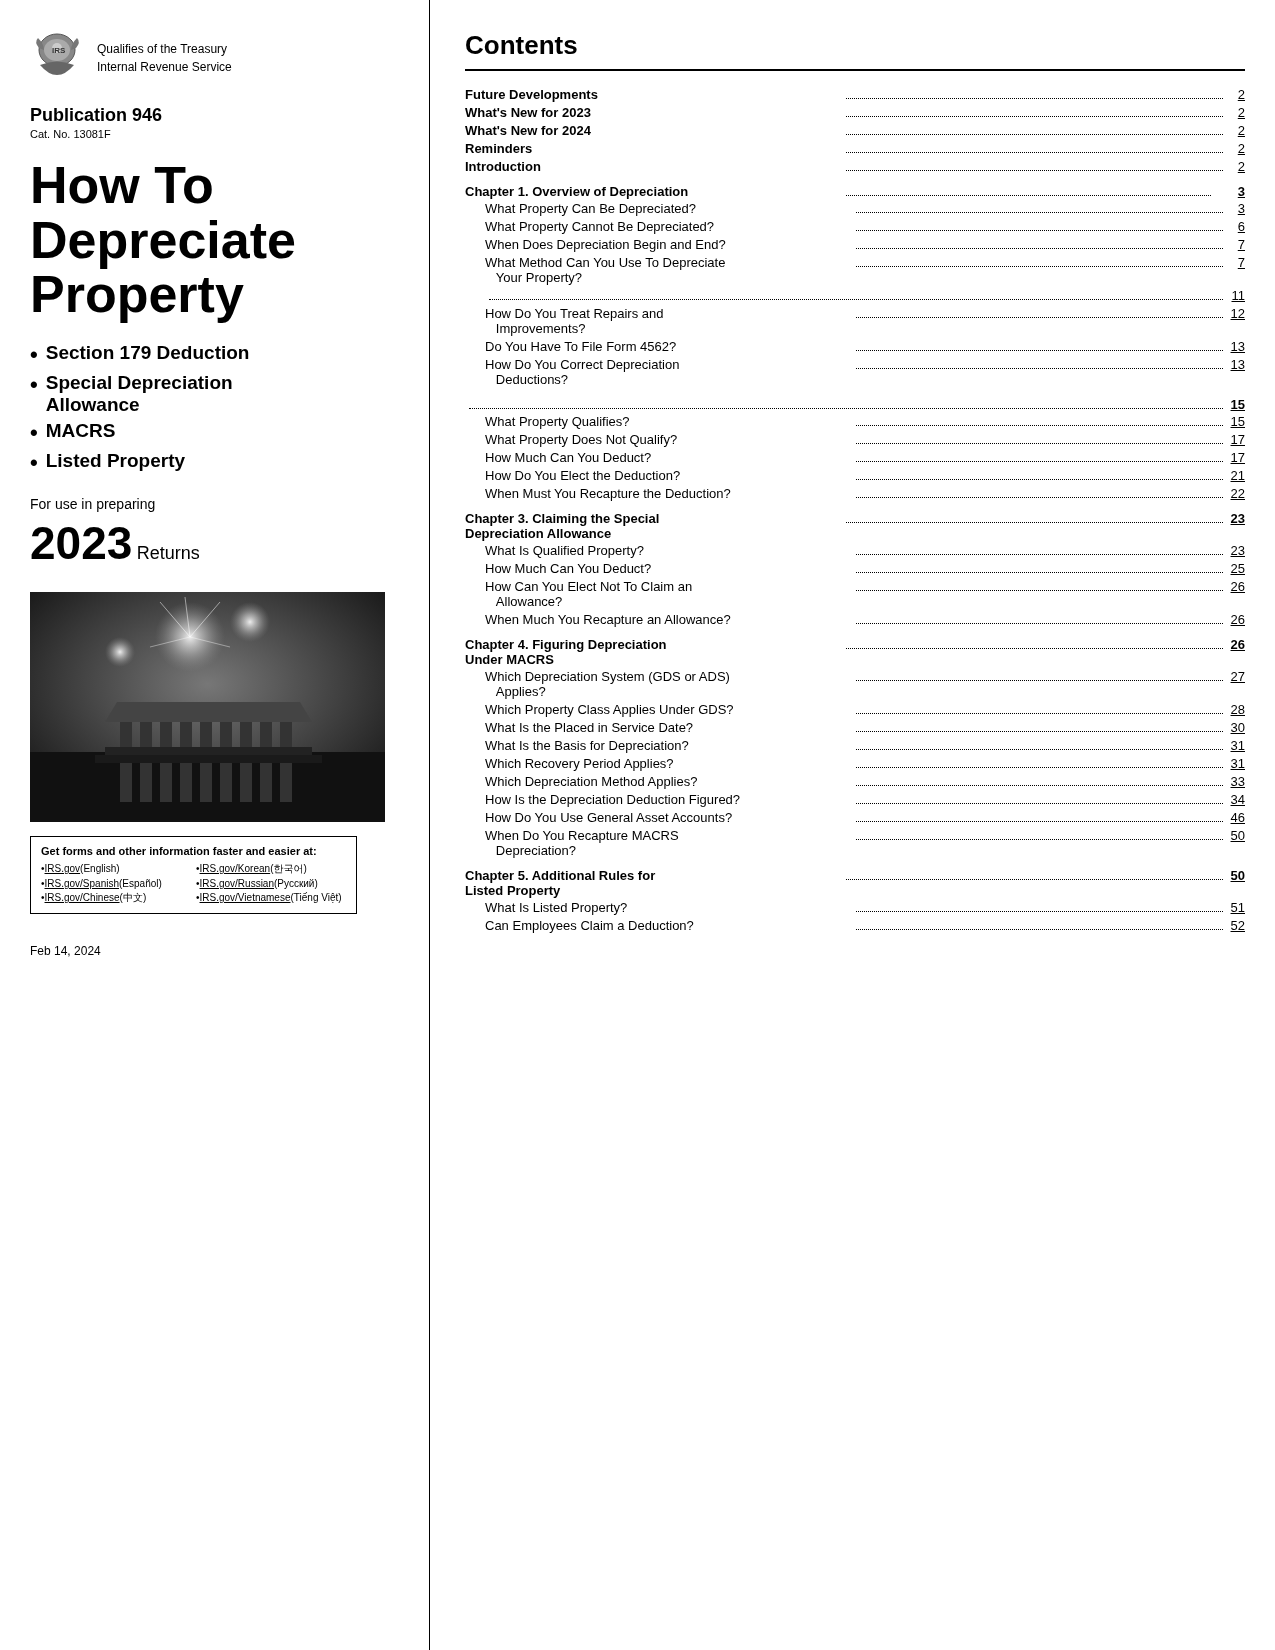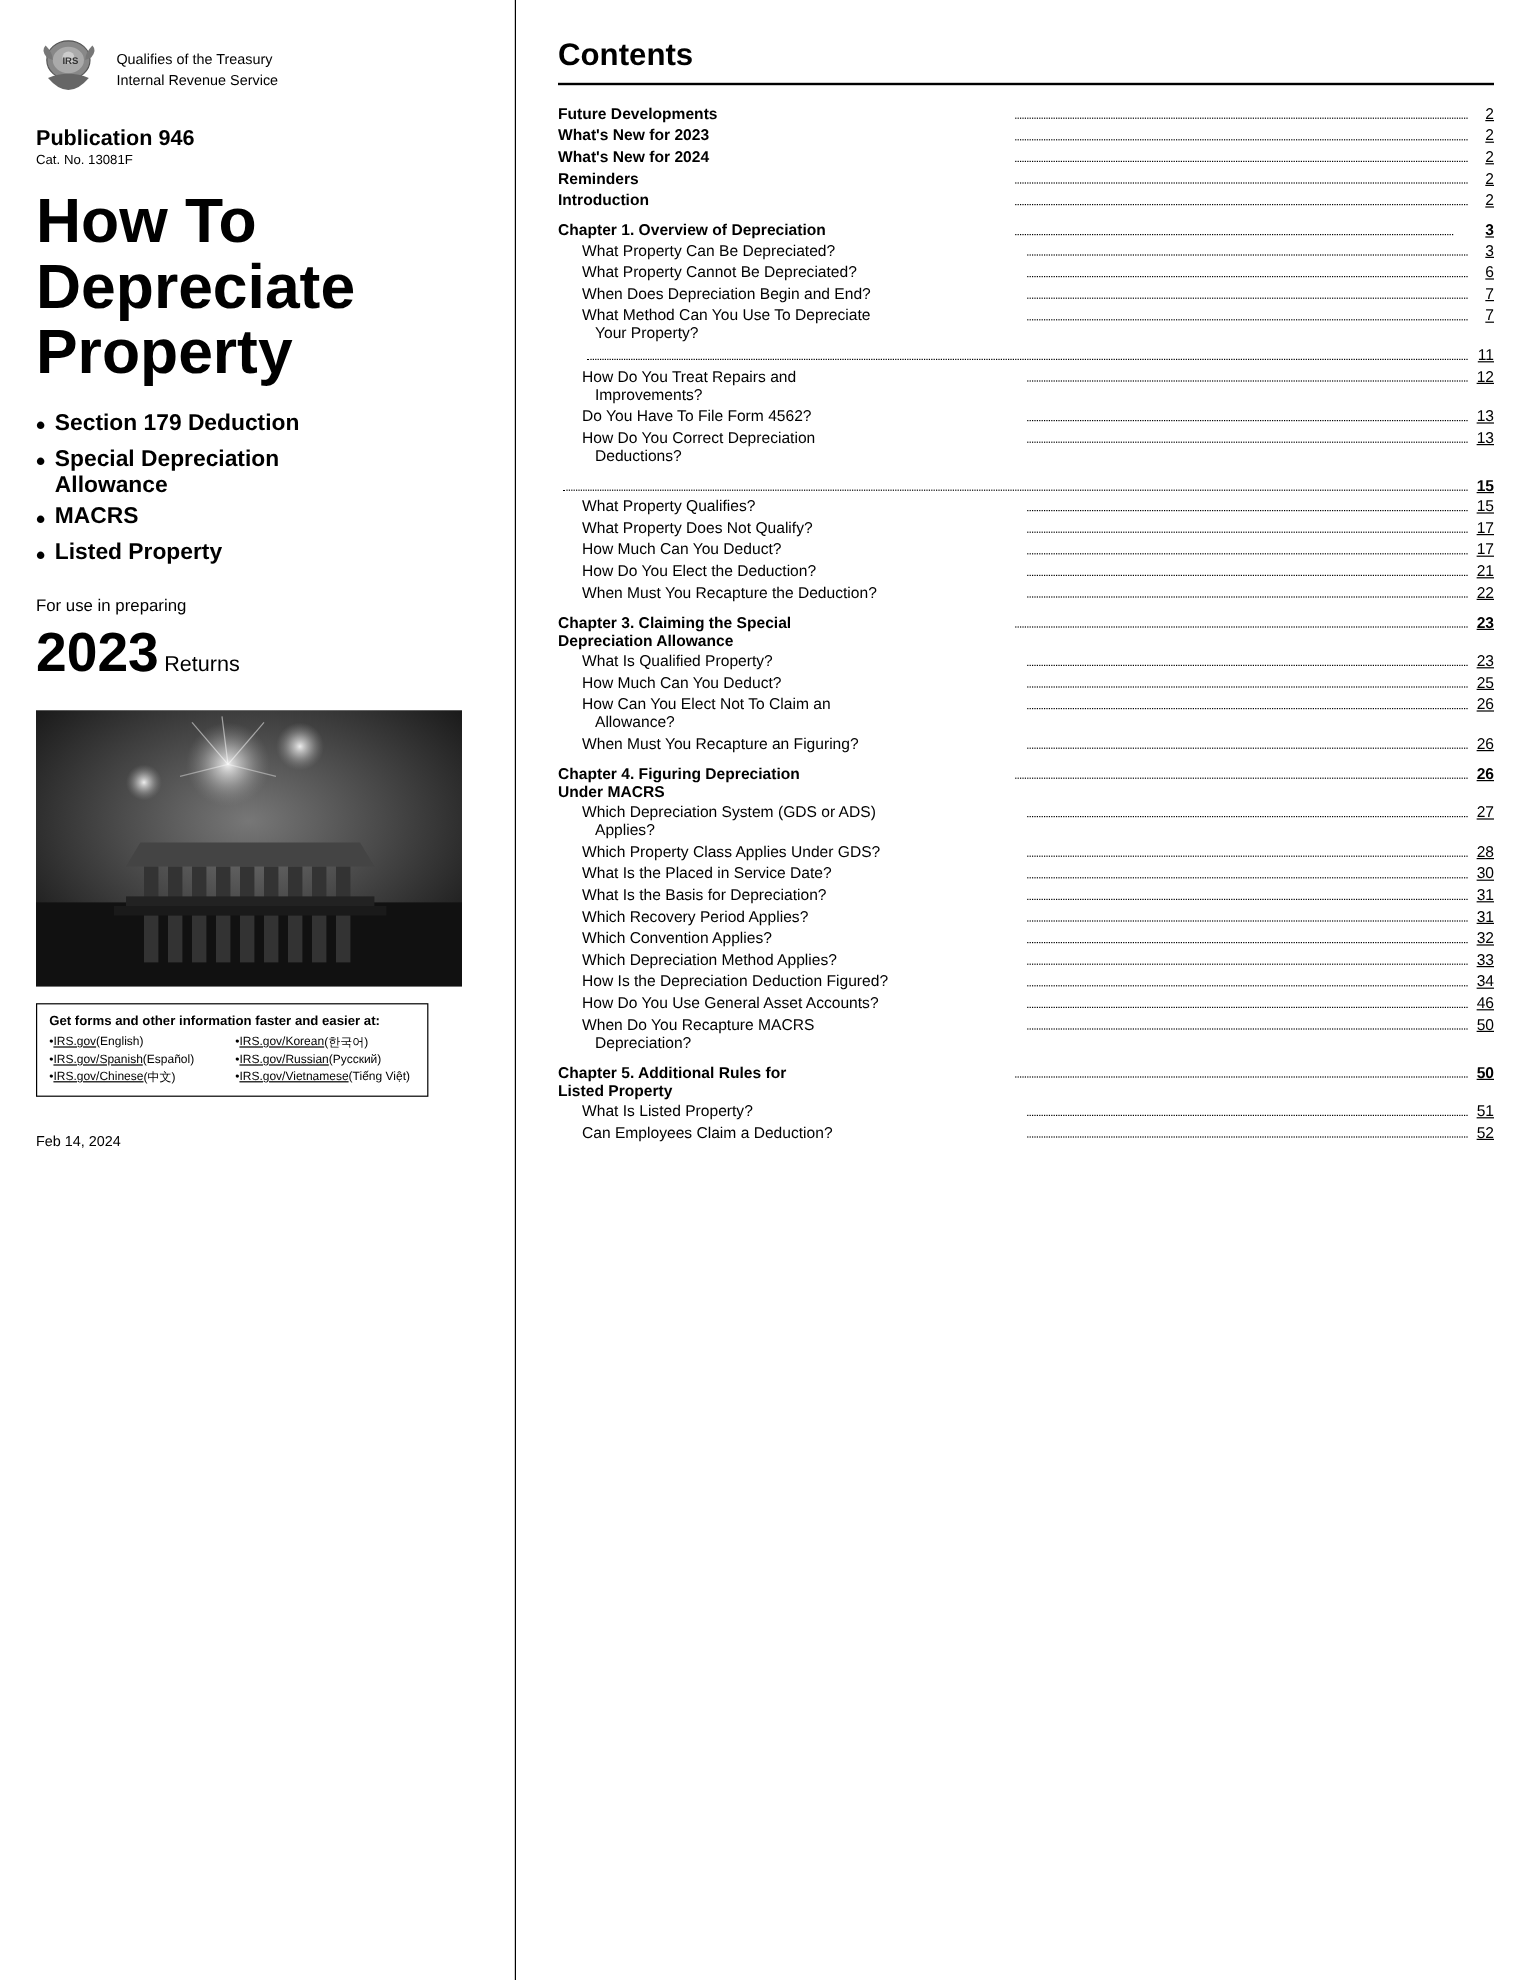--- a/index.html
+++ b/index.html
@@ -472,21 +472,21 @@
       <span class="toc-text">How Much Can You Deduct?</span>
       <span class="toc-dots"></span>
       <span class="toc-page">25</span>
     </div>
     <div class="toc-entry toc-indent1">
       <span class="toc-text">How Can You Elect Not To Claim an<br>&nbsp;&nbsp;&nbsp;Allowance?</span>
       <span class="toc-dots"></span>
       <span class="toc-page">26</span>
     </div>
     <div class="toc-entry toc-indent1">
-      <span class="toc-text">When Must You Recapture an Figuring?</span>
+      <span class="toc-text">When Much You Recapture an Allowance?</span>
       <span class="toc-dots"></span>
       <span class="toc-page">26</span>
     </div>
 
     <div class="toc-entry toc-chapter" style="margin-top:10px;">
       <span class="toc-text toc-bold">Chapter 4. Figuring Depreciation<br><span style="font-weight:bold;">Under MACRS</span></span>
       <span class="toc-dots"></span>
       <span class="toc-page">26</span>
     </div>
     <div class="toc-entry toc-indent1">
@@ -508,25 +508,20 @@
       <span class="toc-text">What Is the Basis for Depreciation?</span>
       <span class="toc-dots"></span>
       <span class="toc-page">31</span>
     </div>
     <div class="toc-entry toc-indent1">
       <span class="toc-text">Which Recovery Period Applies?</span>
       <span class="toc-dots"></span>
       <span class="toc-page">31</span>
     </div>
     <div class="toc-entry toc-indent1">
-      <span class="toc-text">Which Convention Applies?</span>
-      <span class="toc-dots"></span>
-      <span class="toc-page">32</span>
-    </div>
-    <div class="toc-entry toc-indent1">
       <span class="toc-text">Which Depreciation Method Applies?</span>
       <span class="toc-dots"></span>
       <span class="toc-page">33</span>
     </div>
     <div class="toc-entry toc-indent1">
       <span class="toc-text">How Is the Depreciation Deduction Figured?</span>
       <span class="toc-dots"></span>
       <span class="toc-page">34</span>
     </div>
     <div class="toc-entry toc-indent1">

